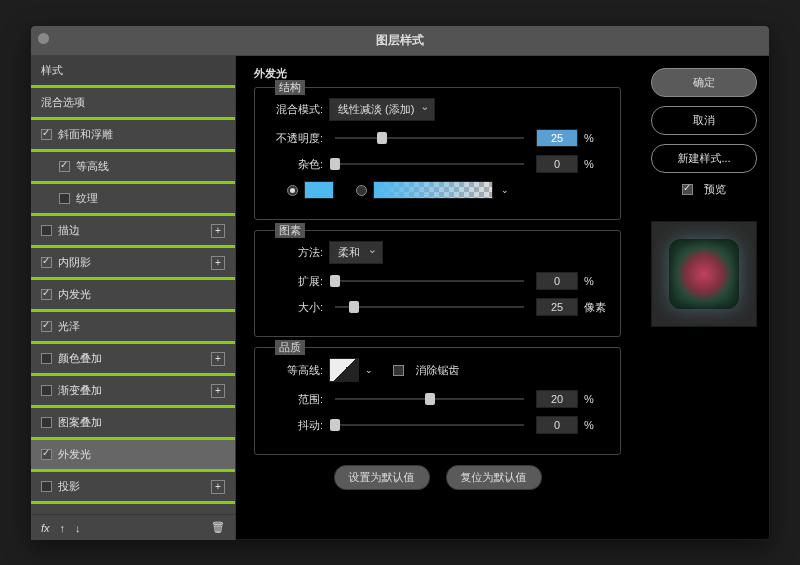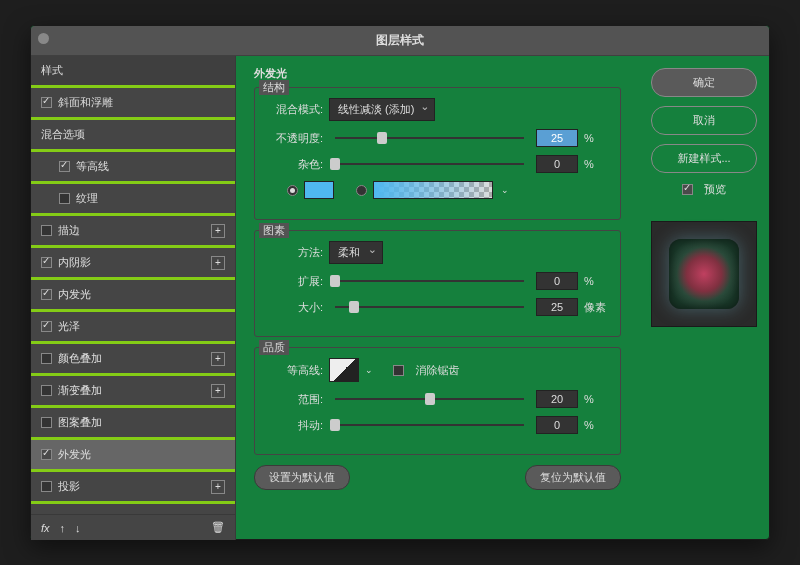--- a/index.html
+++ b/index.html
@@ -1,55 +1,55 @@
 <!DOCTYPE html>
 <html><head>
 <meta charset="utf-8">
 <style>
 *{box-sizing:border-box;margin:0;padding:0;font-family:"Microsoft YaHei",sans-serif;font-size:11px;color:#ddd}
 body{background:#1e1e1e;width:800px;height:565px;padding:25px 30px}
-.dialog{background:#15803d;border:1px solid #1a1a1a;border-radius:4px;width:100%;height:100%;box-shadow:0 8px 24px rgba(0,0,0,.5)}
+.dialog{background:#000000;border:1px solid #1a1a1a;border-radius:4px;width:100%;height:100%;box-shadow:0 8px 24px rgba(0,0,0,.5)}
 .title{background:#535353;text-align:center;padding:6px 0;border-bottom:1px solid #404040;font-size:12px;font-weight:bold;border-radius:4px 4px 0 0}
 .close{position:absolute;left:38px;top:33px;width:11px;height:11px;border-radius:50%;background:#888;cursor:pointer}
 .body{display:flex;height:calc(100% - 29px)}
 .left{width:205px;background:#454545;border-right:1px solid #393939;display:flex;flex-direction:column}
 .row{padding:7px 10px;border-bottom:3px solid #84cc16;display:flex;align-items:center;cursor:pointer}
 .row.sel{background:#666}
 .row.hdr{background:#3f3f3f}
 .cb{width:11px;height:11px;border:1px solid #888;background:#333;margin-right:6px;position:relative;flex-shrink:0}
 .cb.on{background:#4a4a4a}
 .cb.on::after{content:"✓";position:absolute;top:-3px;left:0;font-size:10px;color:#ddd}
 .indent{margin-left:18px}
 .plus{margin-left:auto;width:14px;height:14px;border:1px solid #888;display:flex;align-items:center;justify-content:center;font-size:10px}
 .foot{margin-top:auto;padding:6px 10px;display:flex;gap:10px;align-items:flex-end;border-top:1px solid #393939;color:#999}
 .foot span{cursor:pointer}
 .trash{margin-left:auto}
 .mid{flex:1;padding:10px 18px;overflow:hidden}
 .sect-title{font-weight:bold;margin-bottom:2px}
 .group{border:1px solid #444;border-radius:3px;padding:10px 12px 12px;margin-bottom:10px;position:relative;margin-top:6px}
-.group-label{position:absolute;top:-8px;left:4px;background:#535353;padding:0 4px}
+.group-label{position:absolute;top:-8px;left:20px;background:#535353;padding:0 4px}
 .field{display:flex;align-items:center;margin-bottom:8px;gap:6px}
 .lbl{width:56px;text-align:right}
 .sel-box{background:#333;border:1px solid #222;padding:3px 20px 3px 8px;position:relative;min-width:90px}
 .sel-box::after{content:"⌄";position:absolute;right:5px;top:1px;color:#bbb}
 .slider{flex:1;height:14px;position:relative;margin:0 6px}
 .track{position:absolute;top:6px;left:0;right:0;height:2px;background:#333}
 .thumb{position:absolute;top:1px;width:10px;height:12px;background:#ccc;border-radius:2px;transform:translateX(-5px)}
 .num{width:42px;background:#333;border:1px solid #222;padding:2px 4px;text-align:center}
 .num.hl{background:#5a9fd4;color:#fff}
 .unit{width:24px}
 .rad{width:11px;height:11px;border-radius:50%;border:1px solid #888;background:#333;position:relative}
 .rad.on::after{content:"";position:absolute;top:2px;left:2px;width:5px;height:5px;border-radius:50%;background:#ddd}
 .swatch{width:30px;height:18px;border:1px solid #222;background:#4fb8f0;cursor:pointer}
 .grad-wrap{position:relative;width:120px;height:18px}
 .checker{position:absolute;inset:0;background:repeating-conic-gradient(#aaa 0 25%,#ddd 0 50%) 0 0/10px 10px;border:1px solid #222}
 .grad-over{position:absolute;inset:0;background:linear-gradient(90deg,#4fb8f0,rgba(79,184,240,0));border:1px solid #222}
 .grad-arrow{font-size:9px;margin-left:2px}
 .contour{width:30px;height:24px;border:1px solid #222;background:linear-gradient(135deg,#eee 50%,#222 50%)}
-.btns{display:flex;gap:16px;justify-content:space-between;margin-top:8px}
+.btns{display:flex;gap:16px;justify-content:center;margin-top:8px}
 .btn-s{background:#5a5a5a;border:1px solid #3a3a3a;border-radius:12px;padding:4px 14px;cursor:pointer}
 .right{width:130px;padding:12px 12px 0}
 .btn{border:1px solid #888;border-radius:14px;padding:6px 0;text-align:center;margin-bottom:9px;cursor:pointer}
 .btn.primary{background:#5a5a5a}
 .prev-row{display:flex;align-items:center;gap:5px;margin:8px 0 24px;justify-content:center}
 .preview{width:106px;height:106px;background:#2a2a2a;border:1px solid #1a1a1a;display:flex;align-items:center;justify-content:center;margin:0 auto}
 .pv-shape{width:70px;height:70px;border-radius:12px;background:radial-gradient(circle at 50% 50%,#c04060 0%,#803040 35%,#2a4a3a 55%,#1a3a2a 75%);box-shadow:0 0 18px rgba(120,200,220,.35),inset 0 0 12px rgba(0,0,0,.6)}
 </style>
 </head>
 <body>
@@ -57,25 +57,25 @@
 <div class="dialog">
   <div class="close"></div>
   <div class="title">图层样式</div>
   <div class="body">
 
     <div class="left">
       <div class="row hdr">
           <span>样式</span>
         </div>
       <div class="row">
+          <span>混合选项</span>
+        </div>
+      <div class="row">
           <span class="cb on"></span>
           <span>斜面和浮雕</span>
-        </div>
-      <div class="row">
-          <span>混合选项</span>
         </div>
       <div class="row">
           <span class="cb on indent"></span>
           <span>等高线</span>
         </div>
       <div class="row">
           <span class="cb indent"></span>
           <span>纹理</span>
         </div>
       <div class="row">

